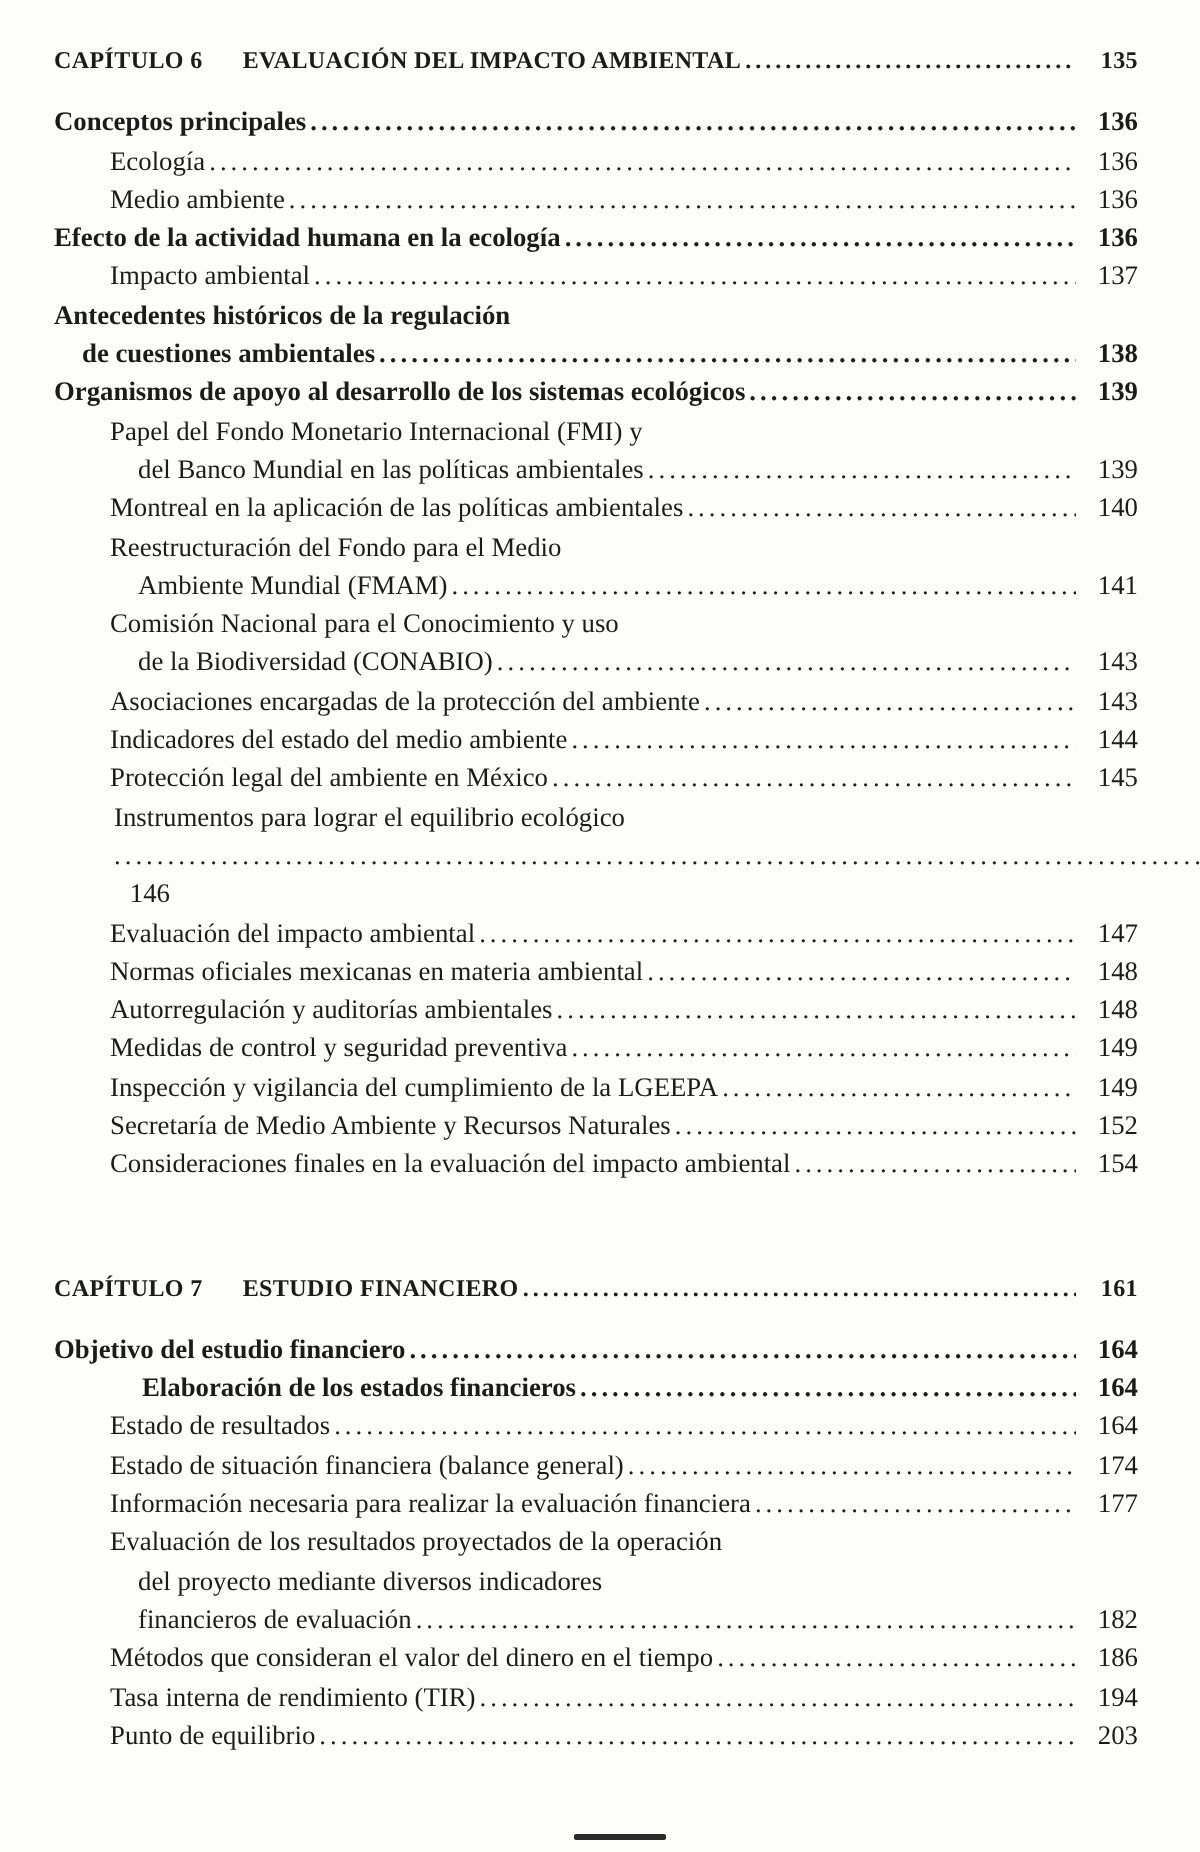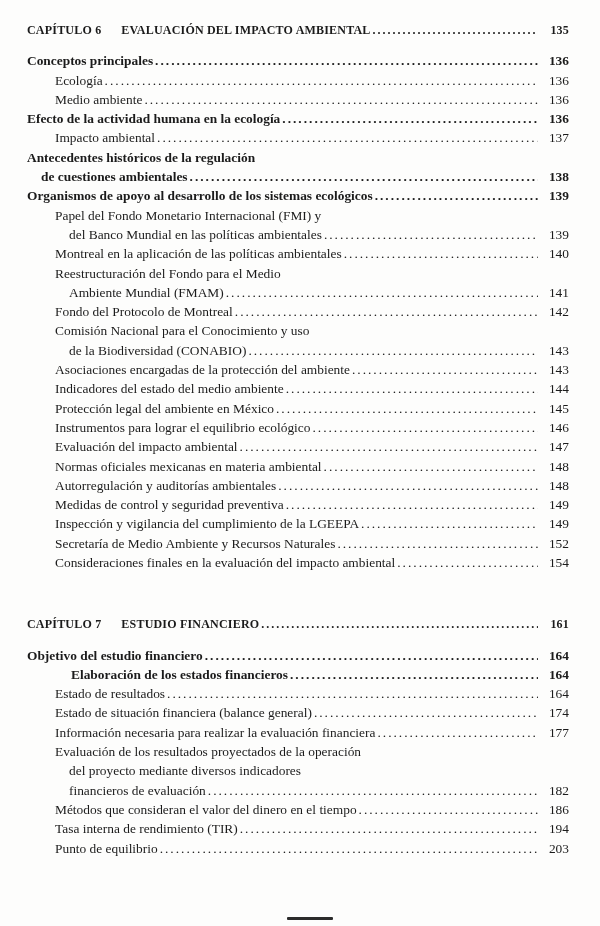--- a/index.html
+++ b/index.html
@@ -122,25 +122,20 @@
         </div>
         <div class="row" style="padding-left: 28px;">
           <span class="text">Reestructuración del Fondo para el Medio</span>
         </div>
         <div class="row" style="padding-left: 42px;">
           <span class="text">Ambiente Mundial (FMAM)</span>
           <span class="dots"></span>
           <span class="pagenum">141</span>
         </div>
         <div class="row" style="padding-left: 28px;">
-          <span class="text">Fondo del Protocolo de Montreal</span>
-          <span class="dots"></span>
-          <span class="pagenum">142</span>
-        </div>
-        <div class="row" style="padding-left: 28px;">
           <span class="text">Comisión Nacional para el Conocimiento y uso</span>
         </div>
         <div class="row" style="padding-left: 42px;">
           <span class="text">de la Biodiversidad (CONABIO)</span>
           <span class="dots"></span>
           <span class="pagenum">143</span>
         </div>
         <div class="row" style="padding-left: 28px;">
           <span class="text">Asociaciones encargadas de la protección del ambiente</span>
           <span class="dots"></span>
@@ -149,21 +144,21 @@
         <div class="row" style="padding-left: 28px;">
           <span class="text">Indicadores del estado del medio ambiente</span>
           <span class="dots"></span>
           <span class="pagenum">144</span>
         </div>
         <div class="row" style="padding-left: 28px;">
           <span class="text">Protección legal del ambiente en México</span>
           <span class="dots"></span>
           <span class="pagenum">145</span>
         </div>
-        <div class="row" style="padding-left: 28px;">
+        <div class="row" style="padding-left: 28px; flex-direction: column;">
           <span class="text">Instrumentos para lograr el equilibrio ecológico</span>
           <span class="dots"></span>
           <span class="pagenum">146</span>
         </div>
         <div class="row" style="padding-left: 28px;">
           <span class="text">Evaluación del impacto ambiental</span>
           <span class="dots"></span>
           <span class="pagenum">147</span>
         </div>
         <div class="row" style="padding-left: 28px;">

